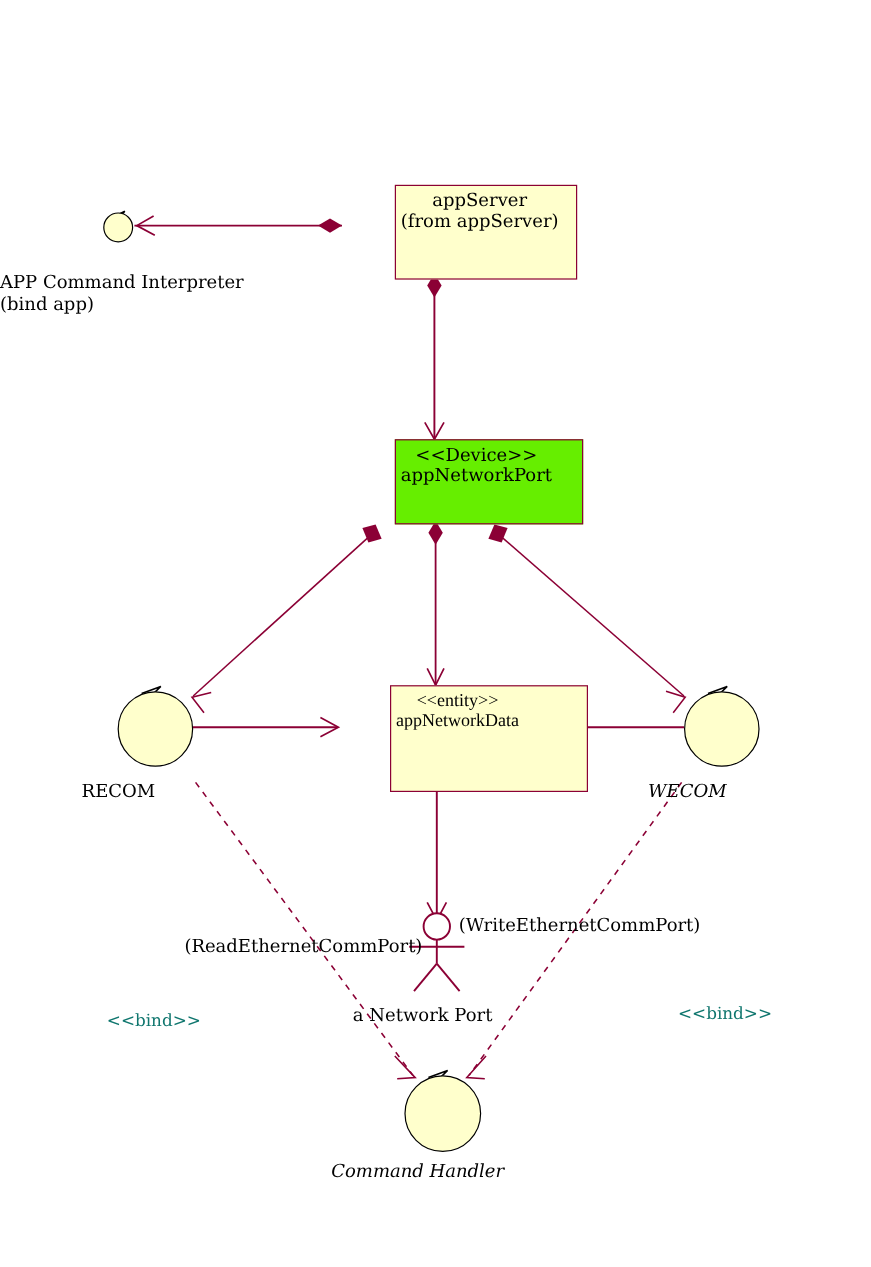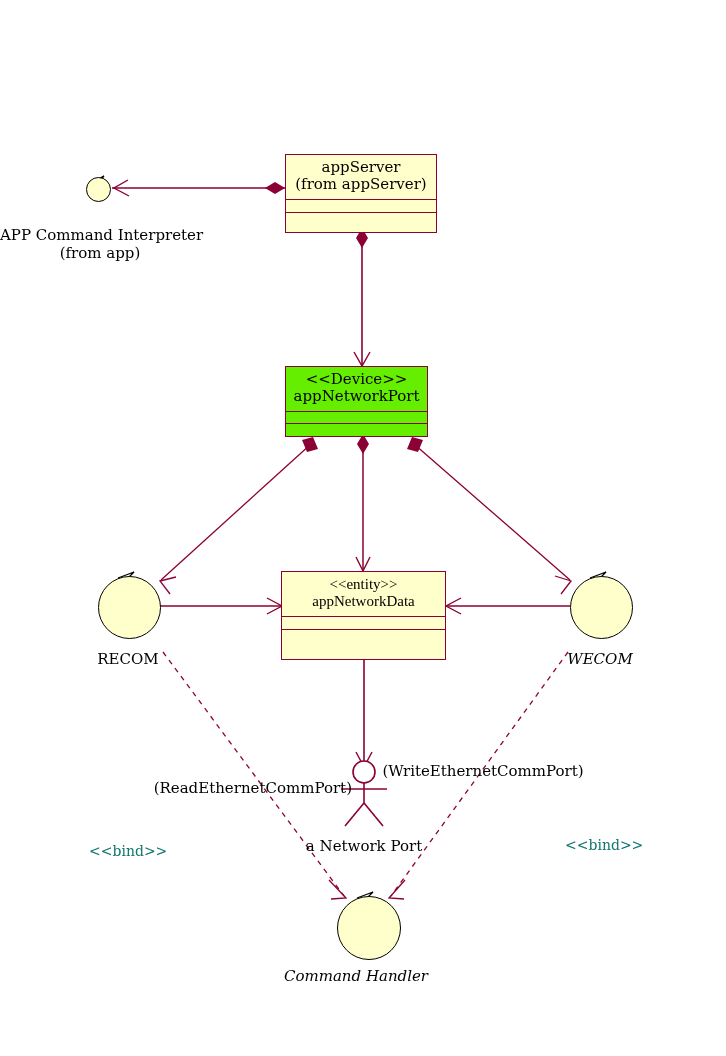--- a/index.html
+++ b/index.html
@@ -29,21 +29,22 @@
   }
   .node {
     position: absolute;
     box-sizing: border-box;
   }
   
   .classbox {
     border: 1px solid #8b0035;
     background: #ffffcc;
     display: flex;
-    flex-direction: column;
+    flex-direction: row;
+    margin-left: 44px;
   }
   .classbox.green {
     background: #66ee00;
   }
   .classbox .title {
     flex: 0 0 auto;
     text-align: center;
     line-height: 1.15;
     padding: 4px 4px 5px 4px;
     color: #000000;
@@ -61,21 +62,21 @@
   }
   
   .iface {
     position: absolute;
     border-radius: 50%;
     background: #ffffcc;
     border: 1px solid #000000;
   }
   .label {
     position: absolute;
-    text-align: center;
+    text-align: left;
     color: #000000;
     font-size: 15px;
     line-height: 1.18;
     white-space: nowrap;
   }
   .stereotype-label {
     position: absolute;
     color: #0f766e;
     font-size: 14px;
     white-space: nowrap;
@@ -155,33 +156,33 @@
       <polyline points="118,578 134,572 122,584" fill="none" stroke="#000000" stroke-width="1.3"></polyline>
       <polyline points="590,578 606,572 594,584" fill="none" stroke="#000000" stroke-width="1.3"></polyline>
       <polyline points="357,898 373,892 361,904" fill="none" stroke="#000000" stroke-width="1.3"></polyline>
       <polyline points="90,183 104,176 94,188" fill="none" stroke="#000000" stroke-width="1.2"></polyline>
     </g>
   </svg>
 
   <div class="iface" style="left:86px; top:177px; width:23px; height:23px;"></div>
   <div class="label" style="left:0px; top:227px; width:200px;">
     <div>APP Command Interpreter</div>
-    <div>(from app)</div>
+    <div>(bind app)</div>
   </div>
 
   <div class="node classbox" style="left:285px; top:154px; width:152px; height:79px;">
     <div class="title">
       <span class="name">appServer</span>
       <span class="name">(from appServer)</span>
     </div>
     <div class="compartment"></div>
     <div class="compartment"></div>
   </div>
 
-  <div class="node classbox green" style="left:285px; top:366px; width:143px; height:71px;">
+  <div class="node classbox green" style="left:285px; top:366px; width:157px; height:71px;">
     <div class="title">
       <span class="stereo">&lt;&lt;Device&gt;&gt;</span>
       <span class="name">appNetworkPort</span>
     </div>
     <div class="compartment"></div>
     <div class="compartment"></div>
   </div>
 
   <div class="node classbox" style="left:281px; top:571px; width:165px; height:89px;font-family:Liberation Serif, serif;">
     <div class="title">

